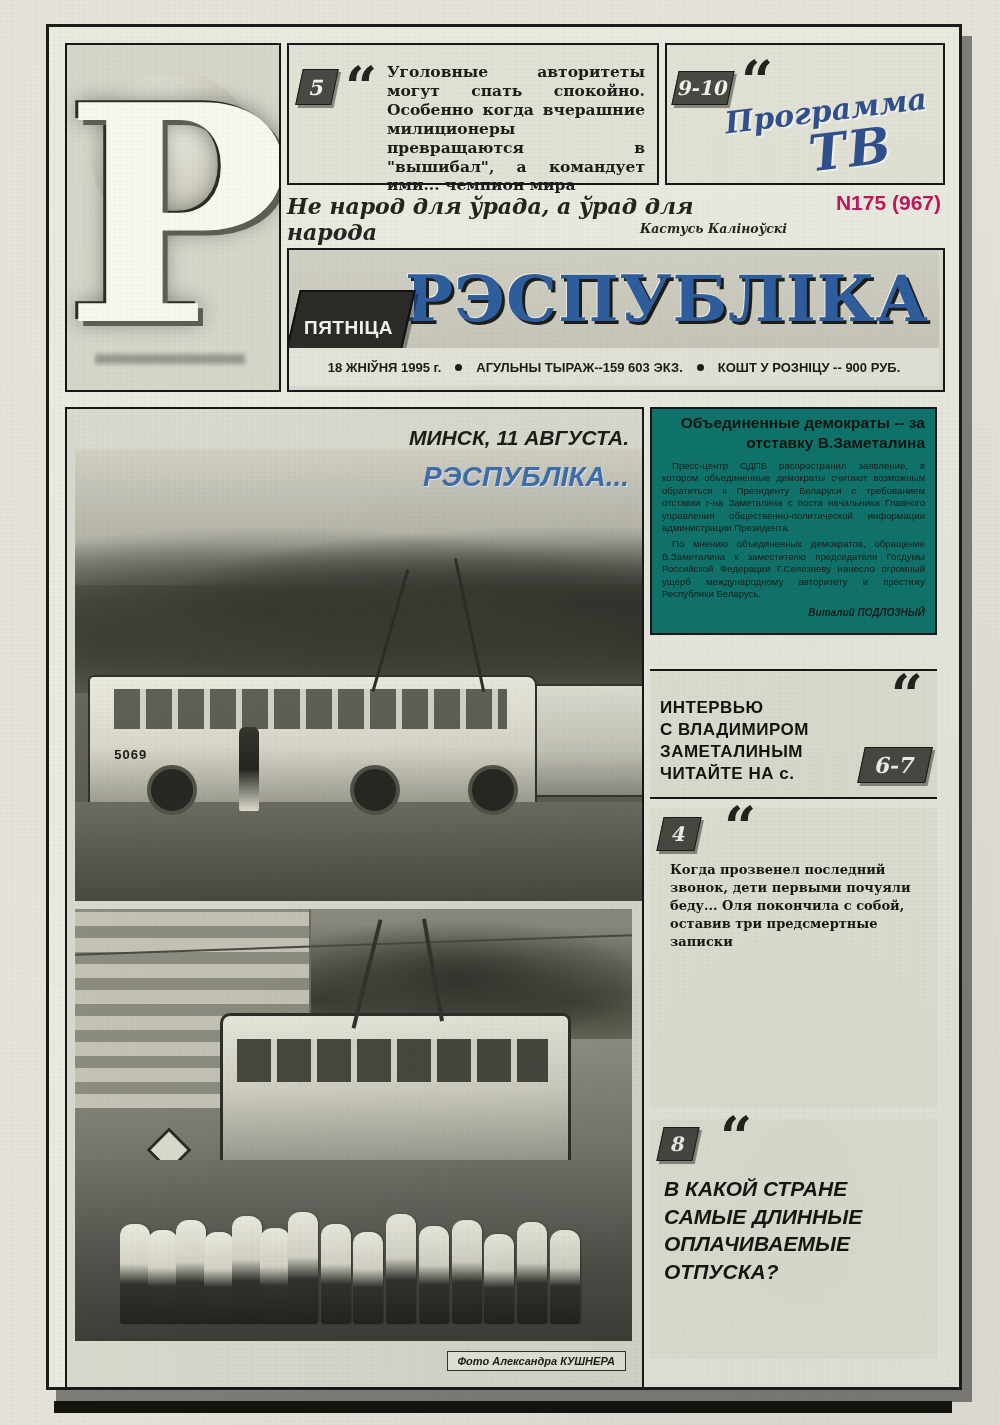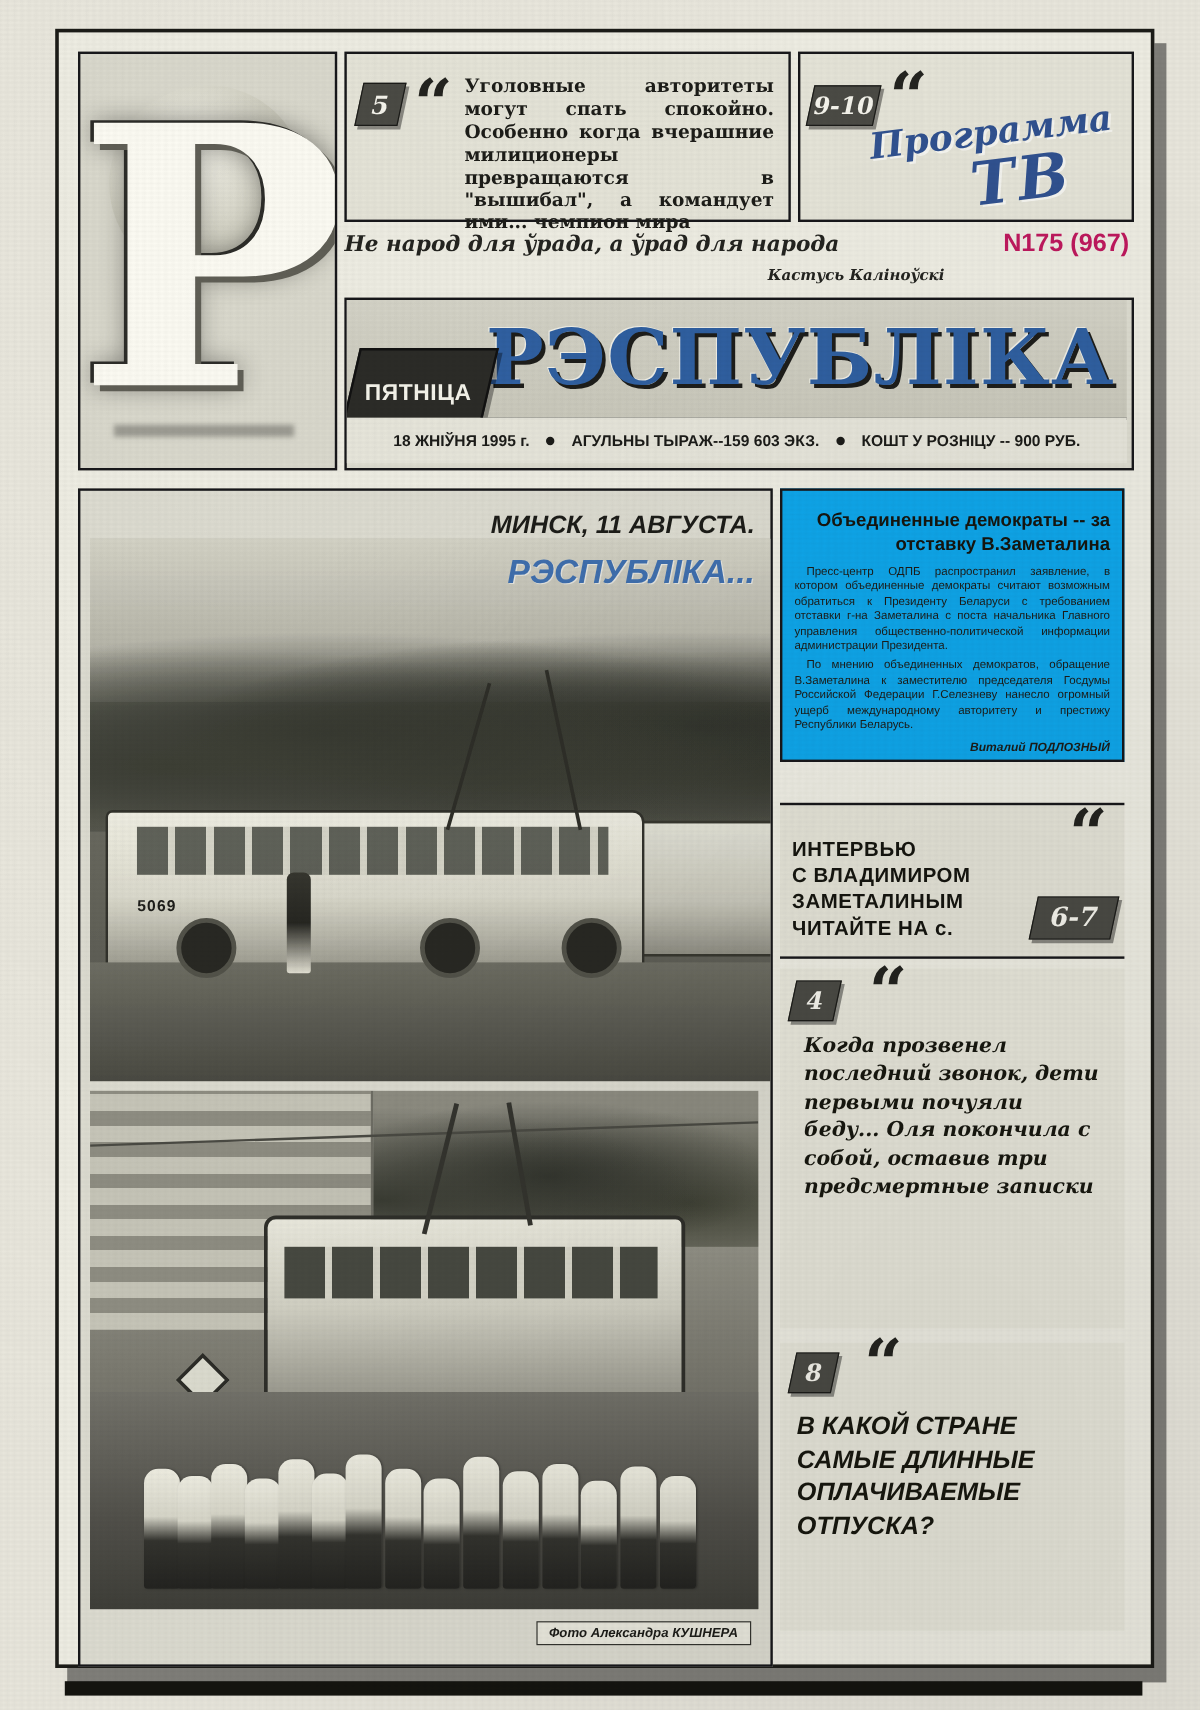--- a/index.html
+++ b/index.html
@@ -173,21 +173,21 @@
     margin-left: 40px;
   }
 
   .slogan {
     position: absolute;
     left: 222px; top: 150px;
     width: 500px;
     font-family: "DejaVu Serif", serif;
     font-style: italic;
     font-weight: 700;
-    font-size: 18px;
+    font-size: 22px;
     color: #23231f;
   }
   .slogan-author {
     position: absolute;
     left: 222px; top: 178px;
     width: 500px;
     text-align: right;
     font-family: "DejaVu Serif", serif;
     font-style: italic;
     font-weight: 700;
@@ -487,22 +487,22 @@
   .right-col {
     position: absolute;
     left: 585px; top: 0;
     width: 291px; height: 978px;
   }
   .news-box {
     position: absolute;
     left: 0; top: 0;
     width: 287px; height: 228px;
     border: 2px solid #17171a;
-    background: #0ea5e9;
-    padding: 15px 10px;
+    background: #0f766e;
+    padding: 4px 10px;
     box-sizing: border-box;
   }
   .news-title {
     font-family: "Liberation Sans", sans-serif;
     font-weight: 700;
     font-size: 15.5px;
     line-height: 1.28;
     text-align: right;
     color: #15150f;
     margin-bottom: 7px;
@@ -560,24 +560,23 @@
     background: #e7e6da;
   }
   .q4-num { left: 10px; top: 10px; width: 36px; height: 32px; font-size: 20px; }
   .q4-mark { left: 74px; top: 0px; }
   .q4-text {
     position: absolute;
     left: 20px; top: 54px;
     width: 250px;
     font-family: "DejaVu Serif", serif;
     font-weight: 700;
-    font-size: 17px;
+    font-size: 13px;
     line-height: 1.38;
     color: #17170f;
-    font-style: italic;
   }
 
   .quote8-box {
     position: absolute;
     left: 0; top: 712px;
     width: 287px; height: 240px;
     background: #e7e6da;
   }
   .q8-num { left: 10px; top: 8px; width: 34px; height: 32px; font-size: 20px; }
   .q8-mark { left: 70px; top: -2px; }

